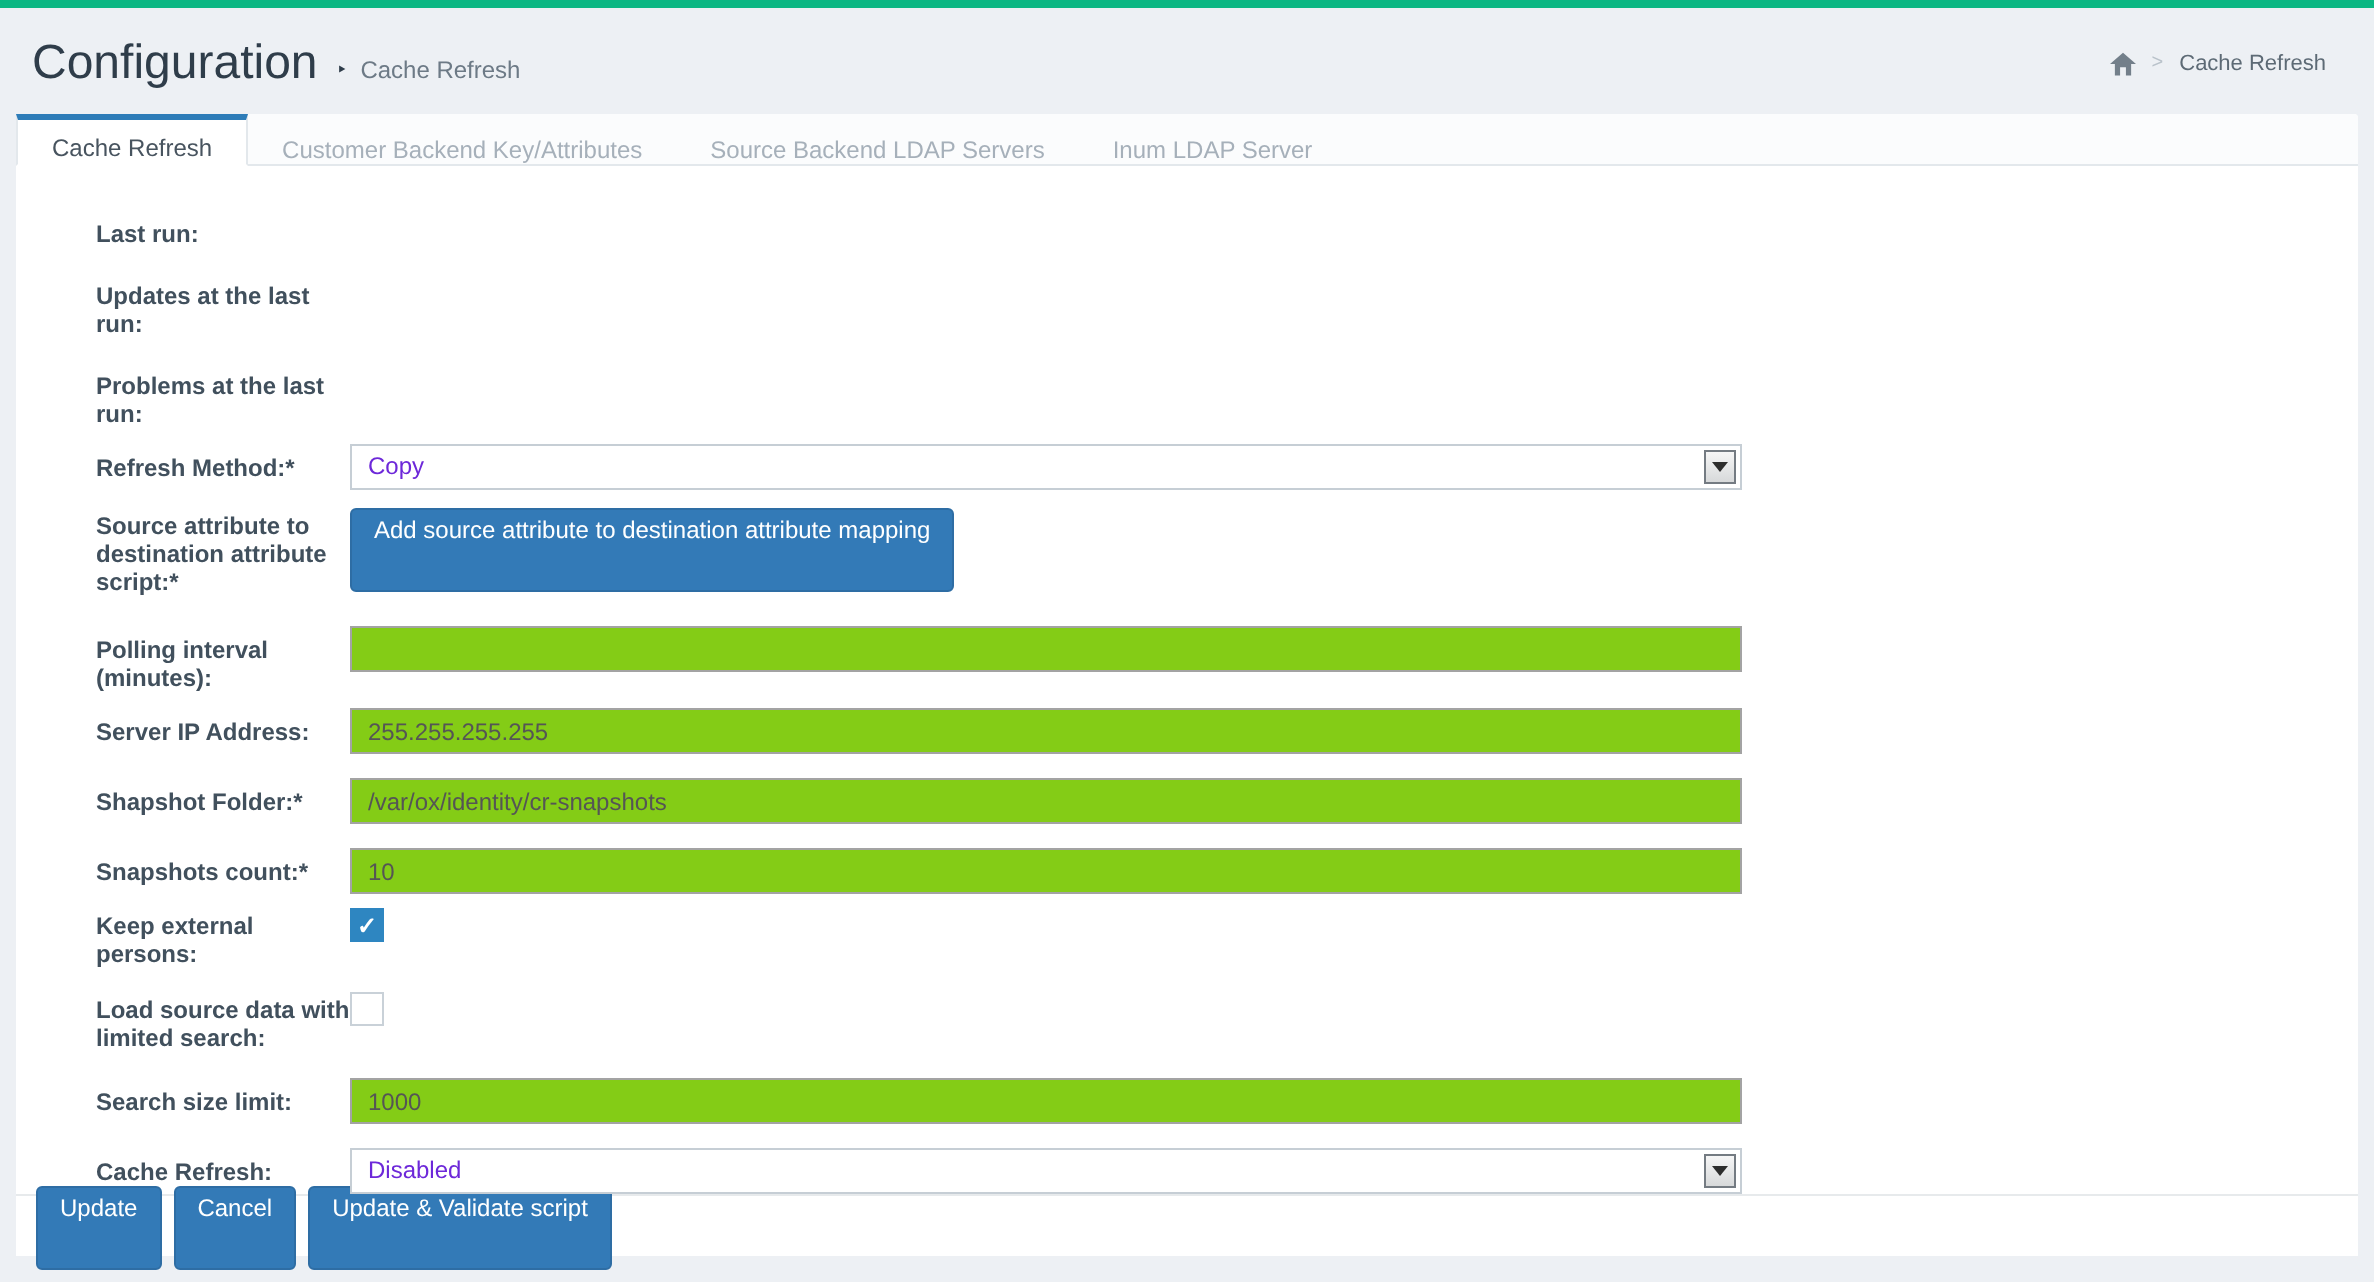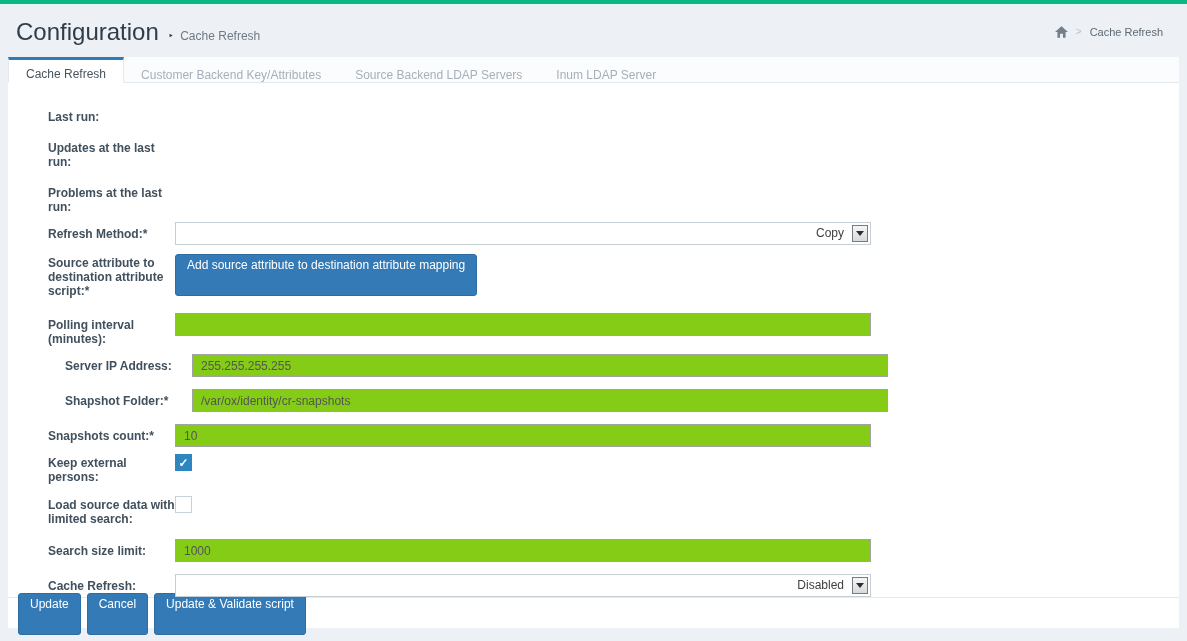--- a/index.html
+++ b/index.html
@@ -50,35 +50,35 @@
     line-height:14px; flex:none; padding-left:8px;
   }
   .pt5 { padding-top:5px; }
   .pt2 { padding-top:2px; }
   .control { width:696px; }
   .r1,.r2 { margin-bottom:17px; }
   .r3 { margin-bottom:8px; }
   .r4 { margin-bottom:9px; }
   .r5 { margin-bottom:12px; min-height:47px; }
   .r6 { margin-bottom:8px; }
-  .r7,.r8 { margin-bottom:12px;margin-left:17px; }
+  .r7,.r8 { margin-bottom:12px; }
   .r9 { margin-bottom:7px; }
   .r10 { margin-bottom:12px; }
   .r11 { margin-bottom:13px; }
   .r12 { margin-bottom:12px; }
 
   .text-input {
     width:696px; height:23px; border:1px solid #a3a3a3; background:#84cc16;
     font-family:"Liberation Sans", sans-serif; font-size:12px; color:#555;
     padding:0 8px; outline:none;
   }
   .select {
     position:relative; width:696px; height:23px; border:1px solid #c6ced5;
-    background:#fff; font-size:12px; color:#404040; line-height:21px;
-    padding:0 26px 0 8px; cursor:default;text-align:right;
+    background:#fff; font-size:12px; color:#6d28d9; line-height:21px;
+    padding:0 26px 0 8px; cursor:default;
   }
   .arrow-btn {
     position:absolute; right:2px; top:2px; width:16px; height:17px;
     border:1px solid #747b82;
     background:linear-gradient(#f6f6f6,#d7d9da);
     display:flex; align-items:center; justify-content:center;
   }
   .arrow-btn::after {
     content:""; width:0; height:0;
     border-left:4px solid transparent; border-right:4px solid transparent;

